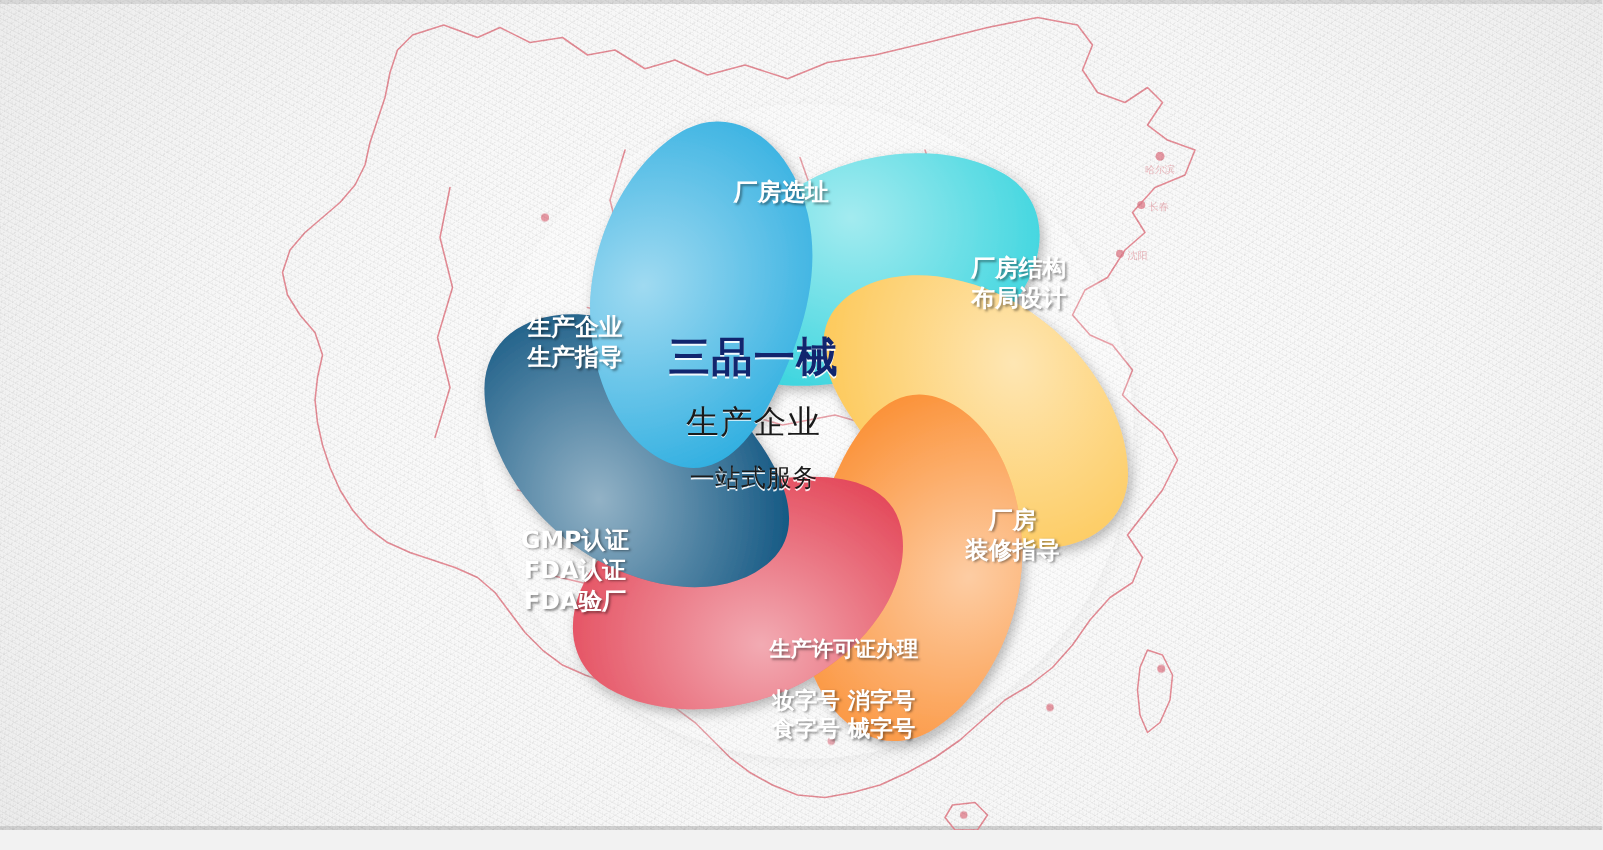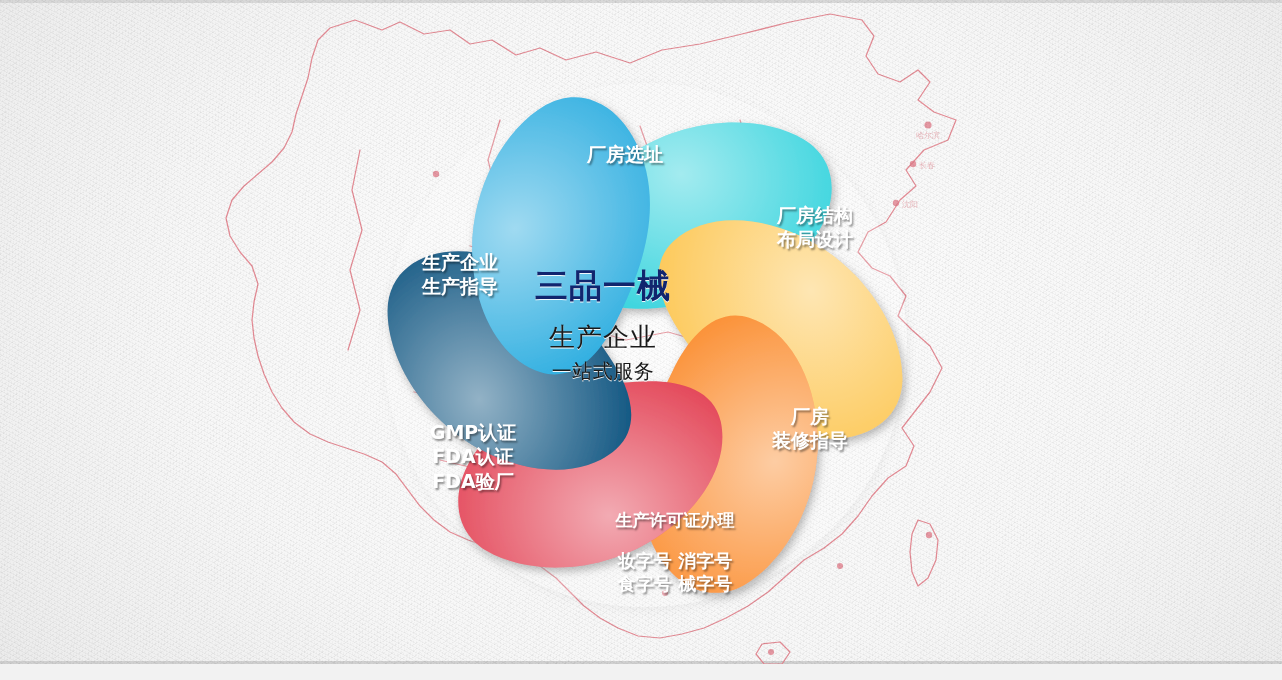--- a/index.html
+++ b/index.html
@@ -48,21 +48,21 @@
     font-family:"DejaVu Sans","Liberation Sans",sans-serif;
     text-shadow:0 1px 0 rgba(255,255,255,.9);
     line-height:1.12;
   }
   .c-sub{
     font-size:26px;color:#1a1a1a;margin-top:15px;letter-spacing:1px;
     font-family:"DejaVu Sans","Liberation Sans",sans-serif;
     text-shadow:0 1px 0 rgba(255,255,255,.9);
   }
   .c-sub2{
-    font-size:20px;color:#1a1a1a;margin-top:3px;letter-spacing:.5px;
+    font-size:20px;color:#1a1a1a;margin-top:14px;letter-spacing:.5px;
     font-family:Liberation Mono, monospace;
     text-shadow:0 1px 0 rgba(255,255,255,.9);
   }
   .t-line1{font-size:19px;}
   .t-line2{font-size:18px;}
   .t-small{font-size:17px;font-weight:bold;}
 </style>
 </head>
 <body>
 
@@ -185,21 +185,21 @@
     <div class="t-line1">厂房</div>
     <div class="t-line1">装修指导</div>
   </div>
 
   <div class="petal-text" style="left:595px;top:510px;width:160px;">
     <div class="t-small">生产许可证办理</div>
     <div class="t-line2" style="margin-top:17px;">妆字号  消字号</div>
     <div class="t-line2">食字号  械字号</div>
   </div>
 
-  <div class="petal-text" style="left:403px;top:420px;width:140px;">
+  <div class="petal-text" style="left:390px;top:420px;width:140px;">
     <div class="t-line1">GMP认证</div>
     <div class="t-line1">FDA认证</div>
     <div class="t-line1">FDA验厂</div>
   </div>
 
   <div class="petal-text" style="left:390px;top:250px;width:140px;">
     <div class="t-line1">生产企业</div>
     <div class="t-line1">生产指导</div>
   </div>
 

